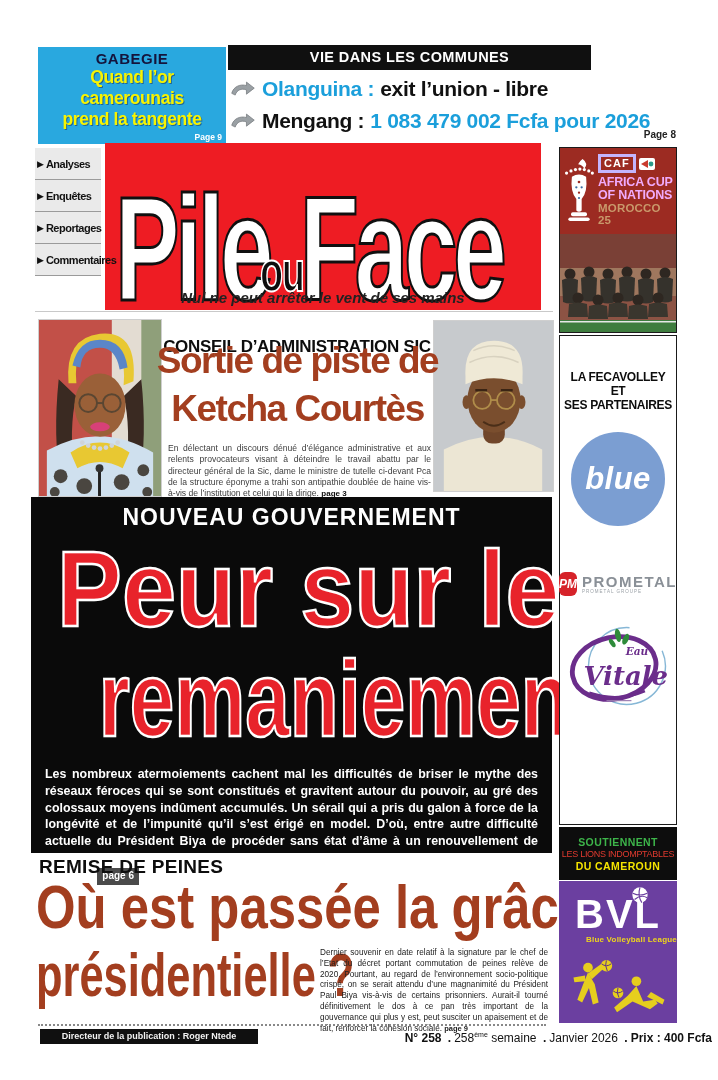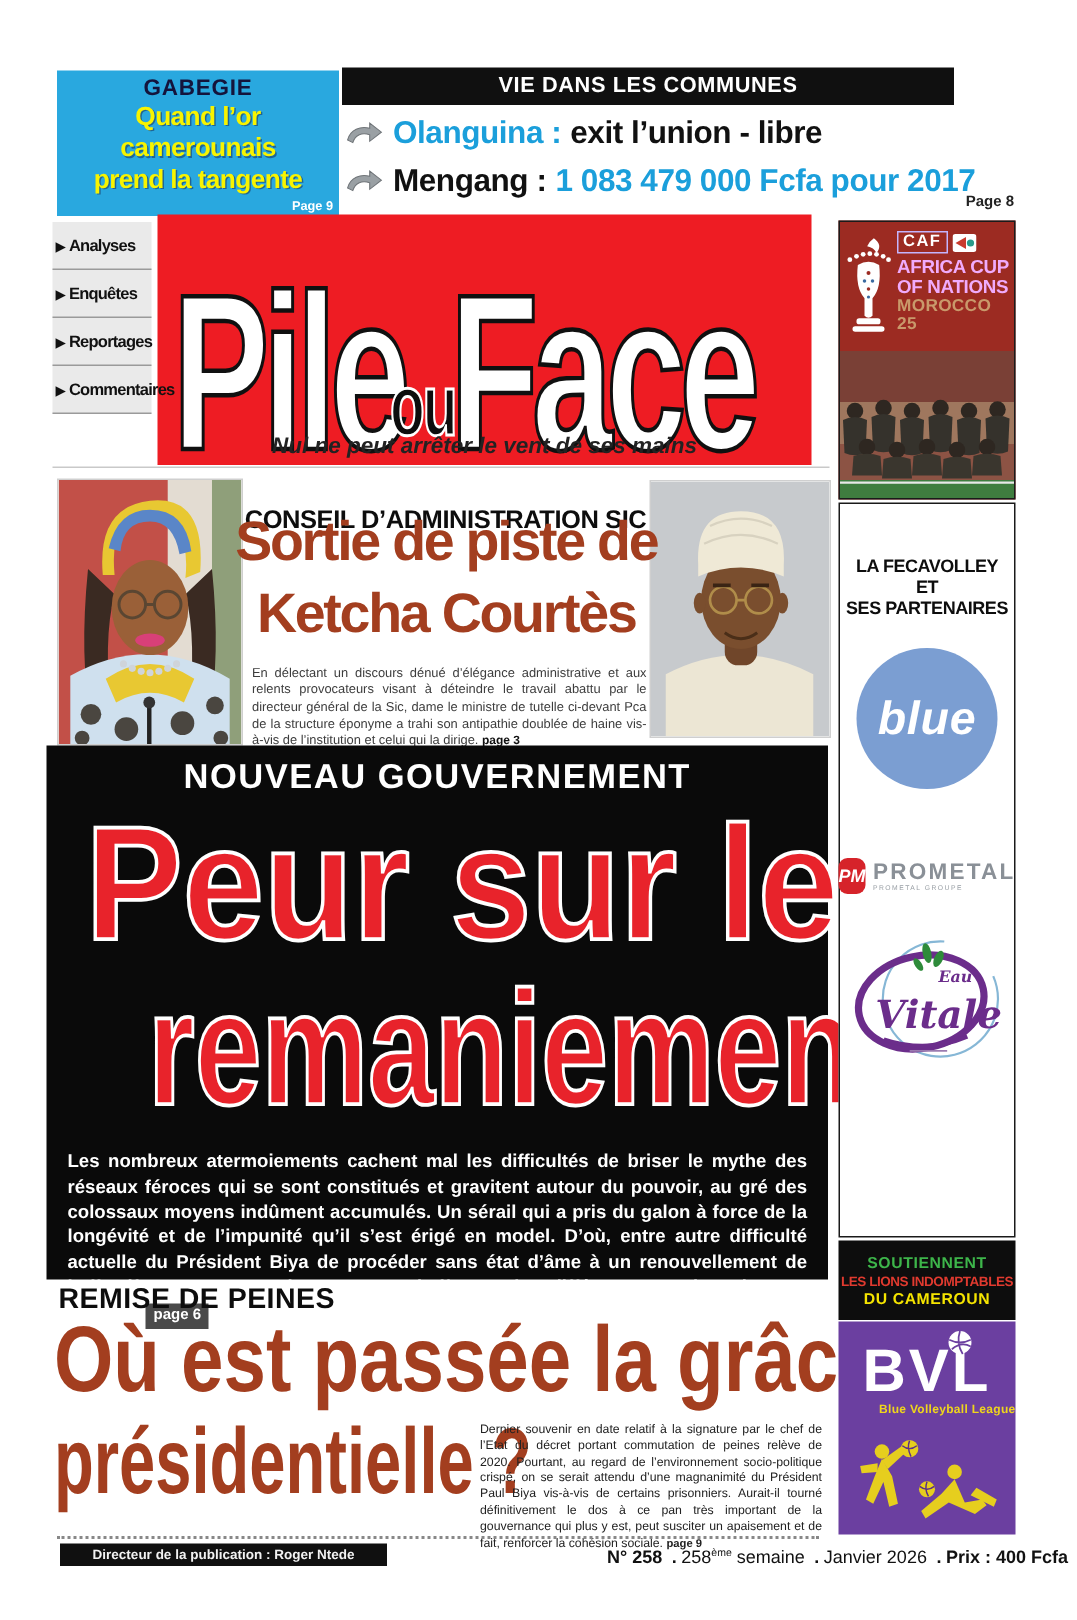--- a/index.html
+++ b/index.html
@@ -3,21 +3,21 @@
 <meta charset="utf-8">
 <style>
   html,body{margin:0;padding:0;background:#fff;}
   body{width:718px;height:1080px;position:relative;font-family:"Liberation Sans",sans-serif;overflow:hidden;}
   .abs{position:absolute;}
   
   .gabegie{left:38px;top:47px;width:188px;height:97px;background:#29A8DF;text-align:center;}
   .gabegie-kicker{display:block;margin-top:3px;font-size:15px;font-weight:bold;color:#14143c;letter-spacing:.5px;}
   .gabegie-line{display:block;font-size:17.5px;font-weight:bold;color:#F8F400;line-height:21px;letter-spacing:-.4px;text-shadow:1px 1px 0 rgba(20,20,60,.45);}
   .gabegie-page{position:absolute;right:4px;bottom:2px;font-size:8.5px;font-weight:bold;color:#fff;}
-  .communes-bar{left:228px;top:45px;width:408px;height:25px;background:#101010;color:#fff;font-size:14.5px;font-weight:bold;text-align:center;line-height:25px;letter-spacing:.4px;}
+  .communes-bar{left:228px;top:45px;width:363px;height:25px;background:#101010;color:#fff;font-size:14.5px;font-weight:bold;text-align:center;line-height:25px;letter-spacing:.4px;}
   .commune-item{left:230px;height:30px;display:flex;align-items:center;white-space:nowrap;}
   .ci-1{top:74px;}
   .ci-2{top:106px;}
   .commune-item svg{margin-right:6px;flex:none;}
   .commune-text{font-size:21px;font-weight:bold;letter-spacing:-.3px;}
   .lead-blue{color:#1B9FDB;} .lead-black{color:#111;}
   .rest-black{color:#111;} .rest-blue{color:#1B9FDB;}
   .page8{left:600px;top:129px;width:76px;text-align:right;font-size:10px;font-weight:bold;color:#222;}
   
   .masthead{left:105px;top:143px;width:436px;height:167px;background:#EE1C23;}
@@ -58,35 +58,35 @@
   .dash-rule{left:38px;top:1024px;width:508px;border-top:2px dotted #888;height:0;}
   .publisher-bar{left:40px;top:1029px;width:218px;height:15px;background:#101010;color:#f2f2f2;font-size:9px;font-weight:bold;text-align:center;line-height:15px;}
   .edition-line{left:390px;top:1031px;width:322px;text-align:right;font-size:12px;color:#111;white-space:nowrap;}
   .ed-b{font-weight:bold;} .ed-dot{font-weight:bold;margin:0 3px;} .ed-sup{font-size:7px;vertical-align:super;}
   
   .caf-box{left:559px;top:147px;width:118px;height:186px;box-sizing:border-box;border:1px solid #1a1a1a;background:#9C2B22;}
   .caf-red{position:relative;height:86px;}
   .caf-trophy{position:absolute;left:3px;top:3px;}
   .caf-text{position:absolute;left:38px;top:6px;}
   .caf-brandrow{display:flex;align-items:center;gap:3px;}
-  .caf-wordmark{border:1px solid #c4b5fd;color:#fff;font-size:11px;font-weight:bold;padding:0 3px;letter-spacing:1px;line-height:13px;}
+  .caf-wordmark{border:3px solid #c4b5fd;color:#fff;font-size:11px;font-weight:bold;padding:0 3px;letter-spacing:1px;line-height:13px;}
   .caf-l{font-size:12.5px;font-weight:bold;color:#f0abfc;line-height:13px;letter-spacing:-.2px;}
   .caf-morocco{font-size:11.5px;font-weight:bold;color:#C9996B;letter-spacing:.2px;}
   .partners-box{left:559px;top:335px;width:118px;height:490px;box-sizing:border-box;border:1px solid #1a1a1a;background:#fff;}
   .partners-title{margin-top:34px;text-align:center;font-size:12px;line-height:14px;font-weight:bold;color:#0d0d0d;letter-spacing:-.3px;}
   .blue-circle{width:94px;height:94px;border-radius:50%;background:#7B9ED2;margin:20px auto 0;display:flex;align-items:center;justify-content:center;}
   .blue-word{font-size:31px;font-weight:bold;color:#fff;letter-spacing:.5px;font-style:italic;}
   .prometal{margin-top:46px;display:flex;justify-content:center;align-items:center;gap:5px;}
   .pm-badge{width:24px;height:24px;border-radius:6px;background:#D6232A;color:#fff;font-size:12px;font-weight:bold;font-style:italic;display:flex;align-items:center;justify-content:center;}
   .pm-name{font-size:15px;font-weight:bold;color:#8a9097;letter-spacing:1.5px;line-height:15px;}
   .pm-sub{font-size:4.5px;color:#9aa0a6;letter-spacing:1px;}
   .vitale-wrap{margin:24px auto 0;width:100px;display:block;}
   .support-box{left:559px;top:827px;width:118px;height:53px;background:#0d0d0d;display:flex;flex-direction:column;align-items:center;justify-content:center;gap:1px;}
   .sup-1{color:#3DB54A;font-size:10.5px;font-weight:bold;letter-spacing:.4px;}
-  .sup-2{color:#E03A2F;font-size:9px;font-weight:bold;letter-spacing:-.3px;text-align:right;}
+  .sup-2{color:#E03A2F;font-size:9px;font-weight:normal;letter-spacing:-.3px;text-align:right;}
   .sup-3{color:#F5E400;font-size:10.5px;font-weight:bold;letter-spacing:.4px;}
   .bvl-box{left:559px;top:881px;width:118px;height:142px;background:#6B3FA0;overflow:hidden;}
   .bvl-ball{position:absolute;left:72px;top:5px;}
   .bvl-abbr{text-align:center;margin-top:13px;font-size:40px;line-height:40px;font-weight:bold;color:#fff;letter-spacing:2px;}
   .bvl-name{text-align:right;font-size:8px;font-weight:bold;color:#EFD51C;letter-spacing:.2px;margin-top:1px;}
   .bvl-players{position:absolute;left:2px;bottom:3px;}
 </style>
 </head>
 <body>
 
@@ -106,21 +106,21 @@
         <path d="M2,14 C4,6 12,3 19,5 L19,1 L28,8 L19,15 L19,10 C13,8 8,10 6,16 Z" fill="#9aa0a4" stroke="#6f7478" stroke-width="0.8"></path>
       </svg>
     <span class="commune-text lead-blue">Olanguina :</span>
     <span class="commune-text rest-black" style="margin-left:6px;">exit l’union - libre</span>
   </div>
   <div class="abs commune-item ci-2">
     <svg width="26" height="16" viewBox="0 0 30 18">
         <path d="M2,14 C4,6 12,3 19,5 L19,1 L28,8 L19,15 L19,10 C13,8 8,10 6,16 Z" fill="#9aa0a4" stroke="#6f7478" stroke-width="0.8"></path>
       </svg>
     <span class="commune-text lead-black">Mengang :</span>
-    <span class="commune-text rest-blue" style="margin-left:6px;">1 083 479 000 Fcfa pour 2017</span>
+    <span class="commune-text rest-blue" style="margin-left:6px;">1 083 479 002 Fcfa pour 2026</span>
   </div>
   <div class="abs page8">Page 8</div>
 
   <div class="abs masthead">
     <div class="mast-words">
       <span class="mast-w">Pile</span>
       <span class="mast-ou">ou</span>
       <span class="mast-w">Face</span>
     </div>
   </div>

